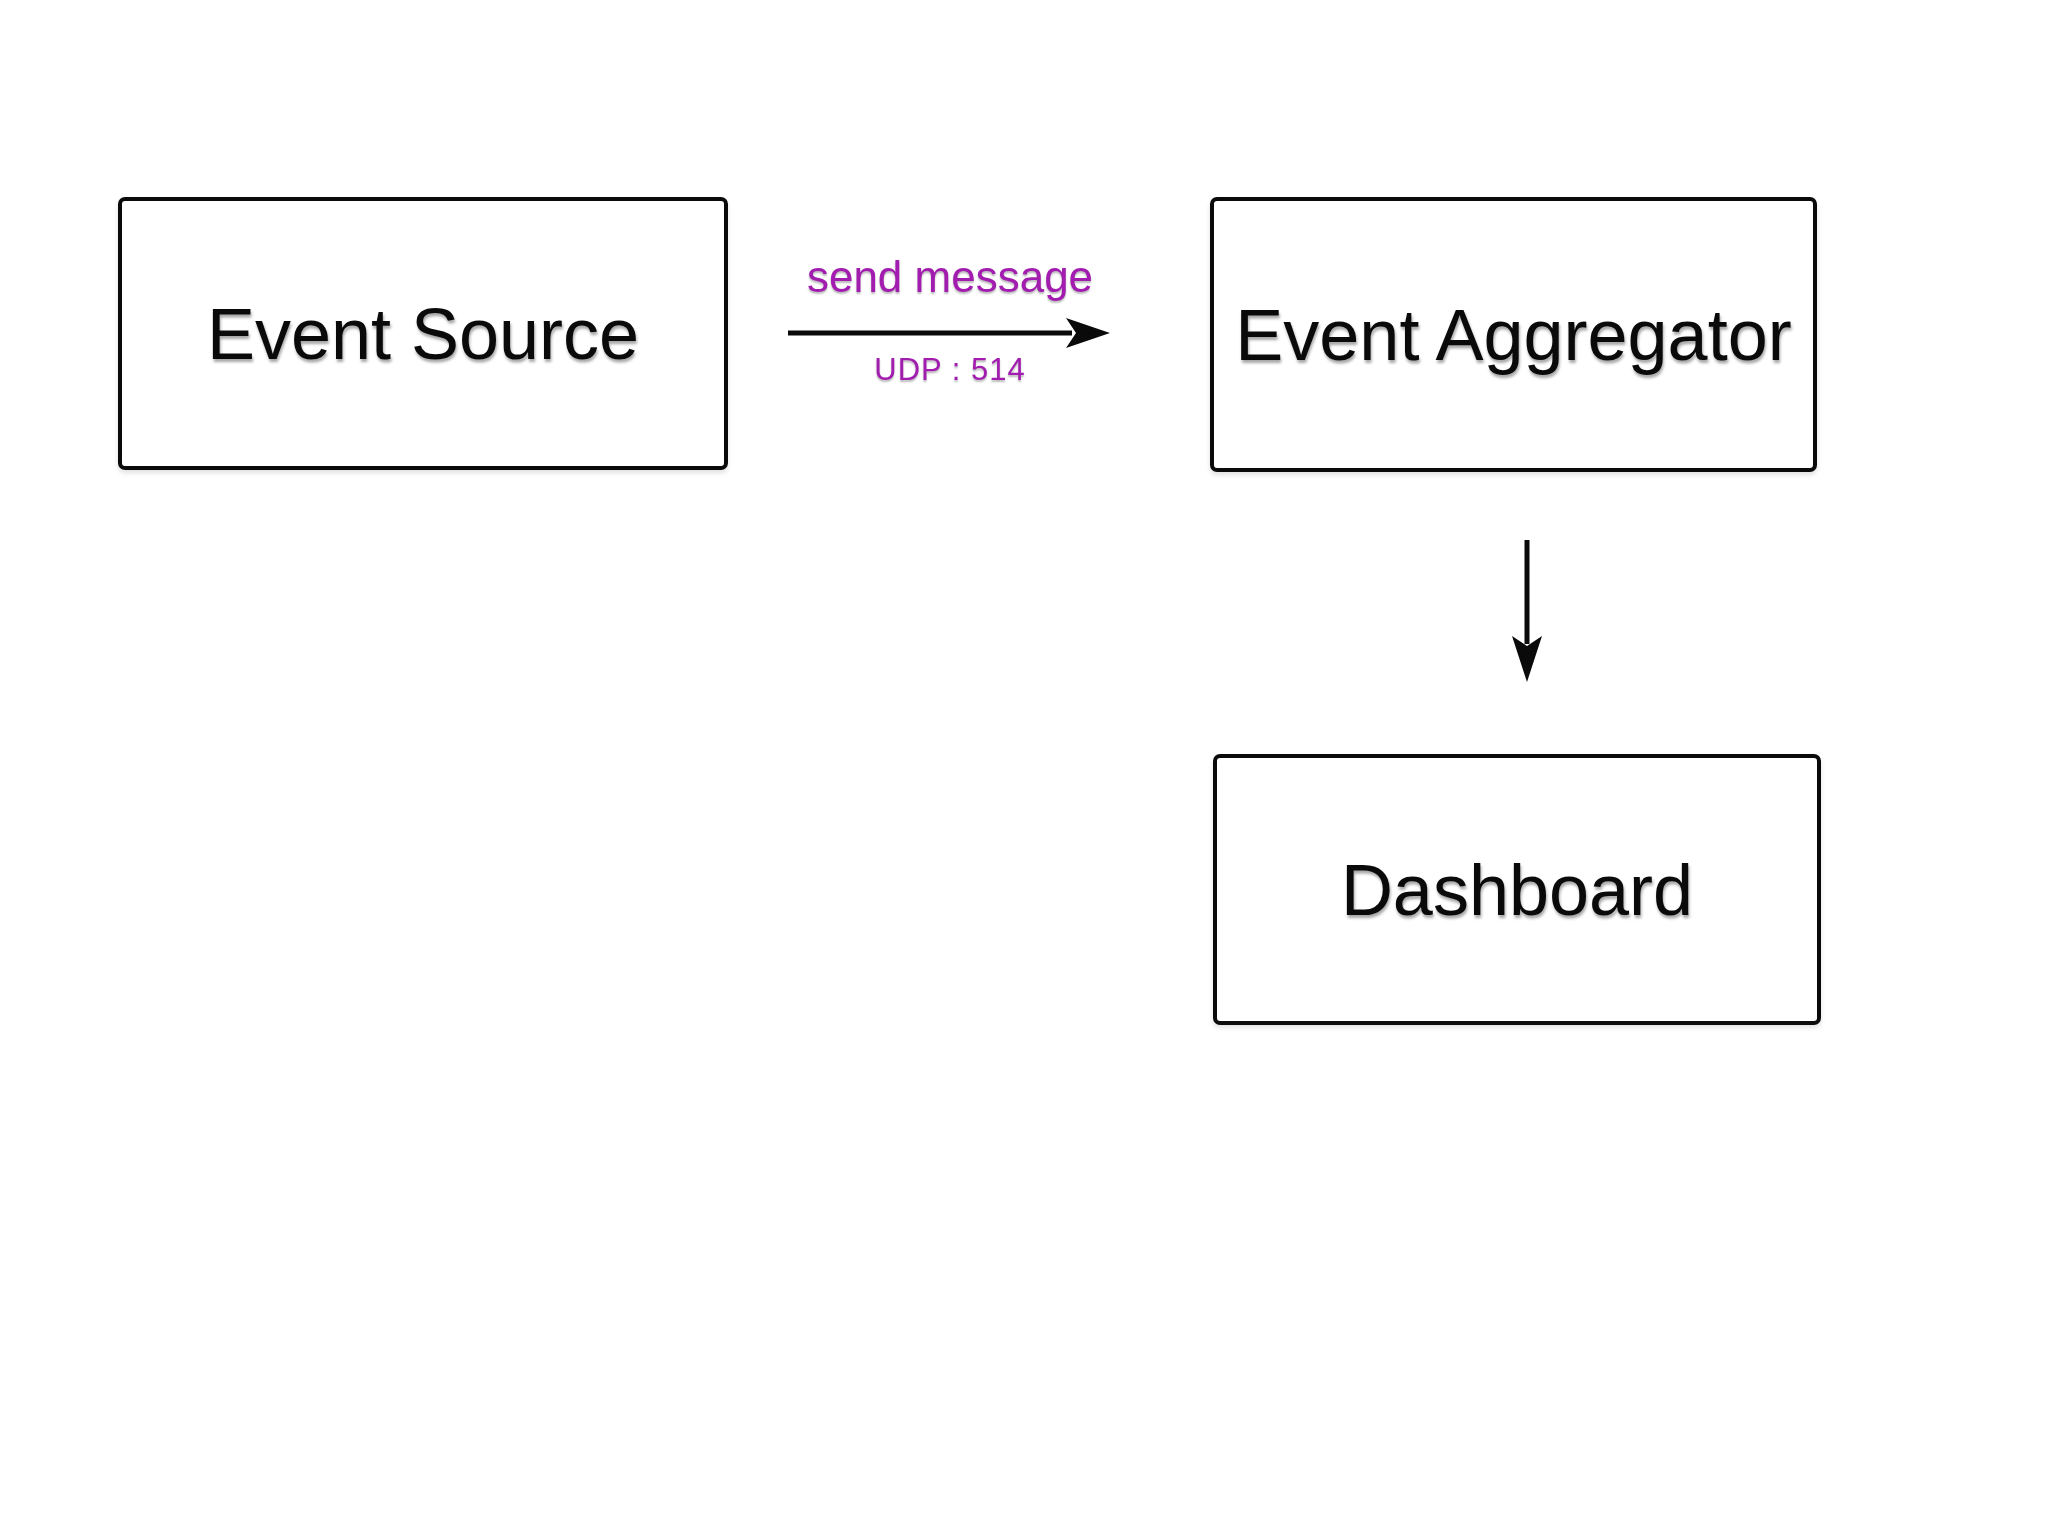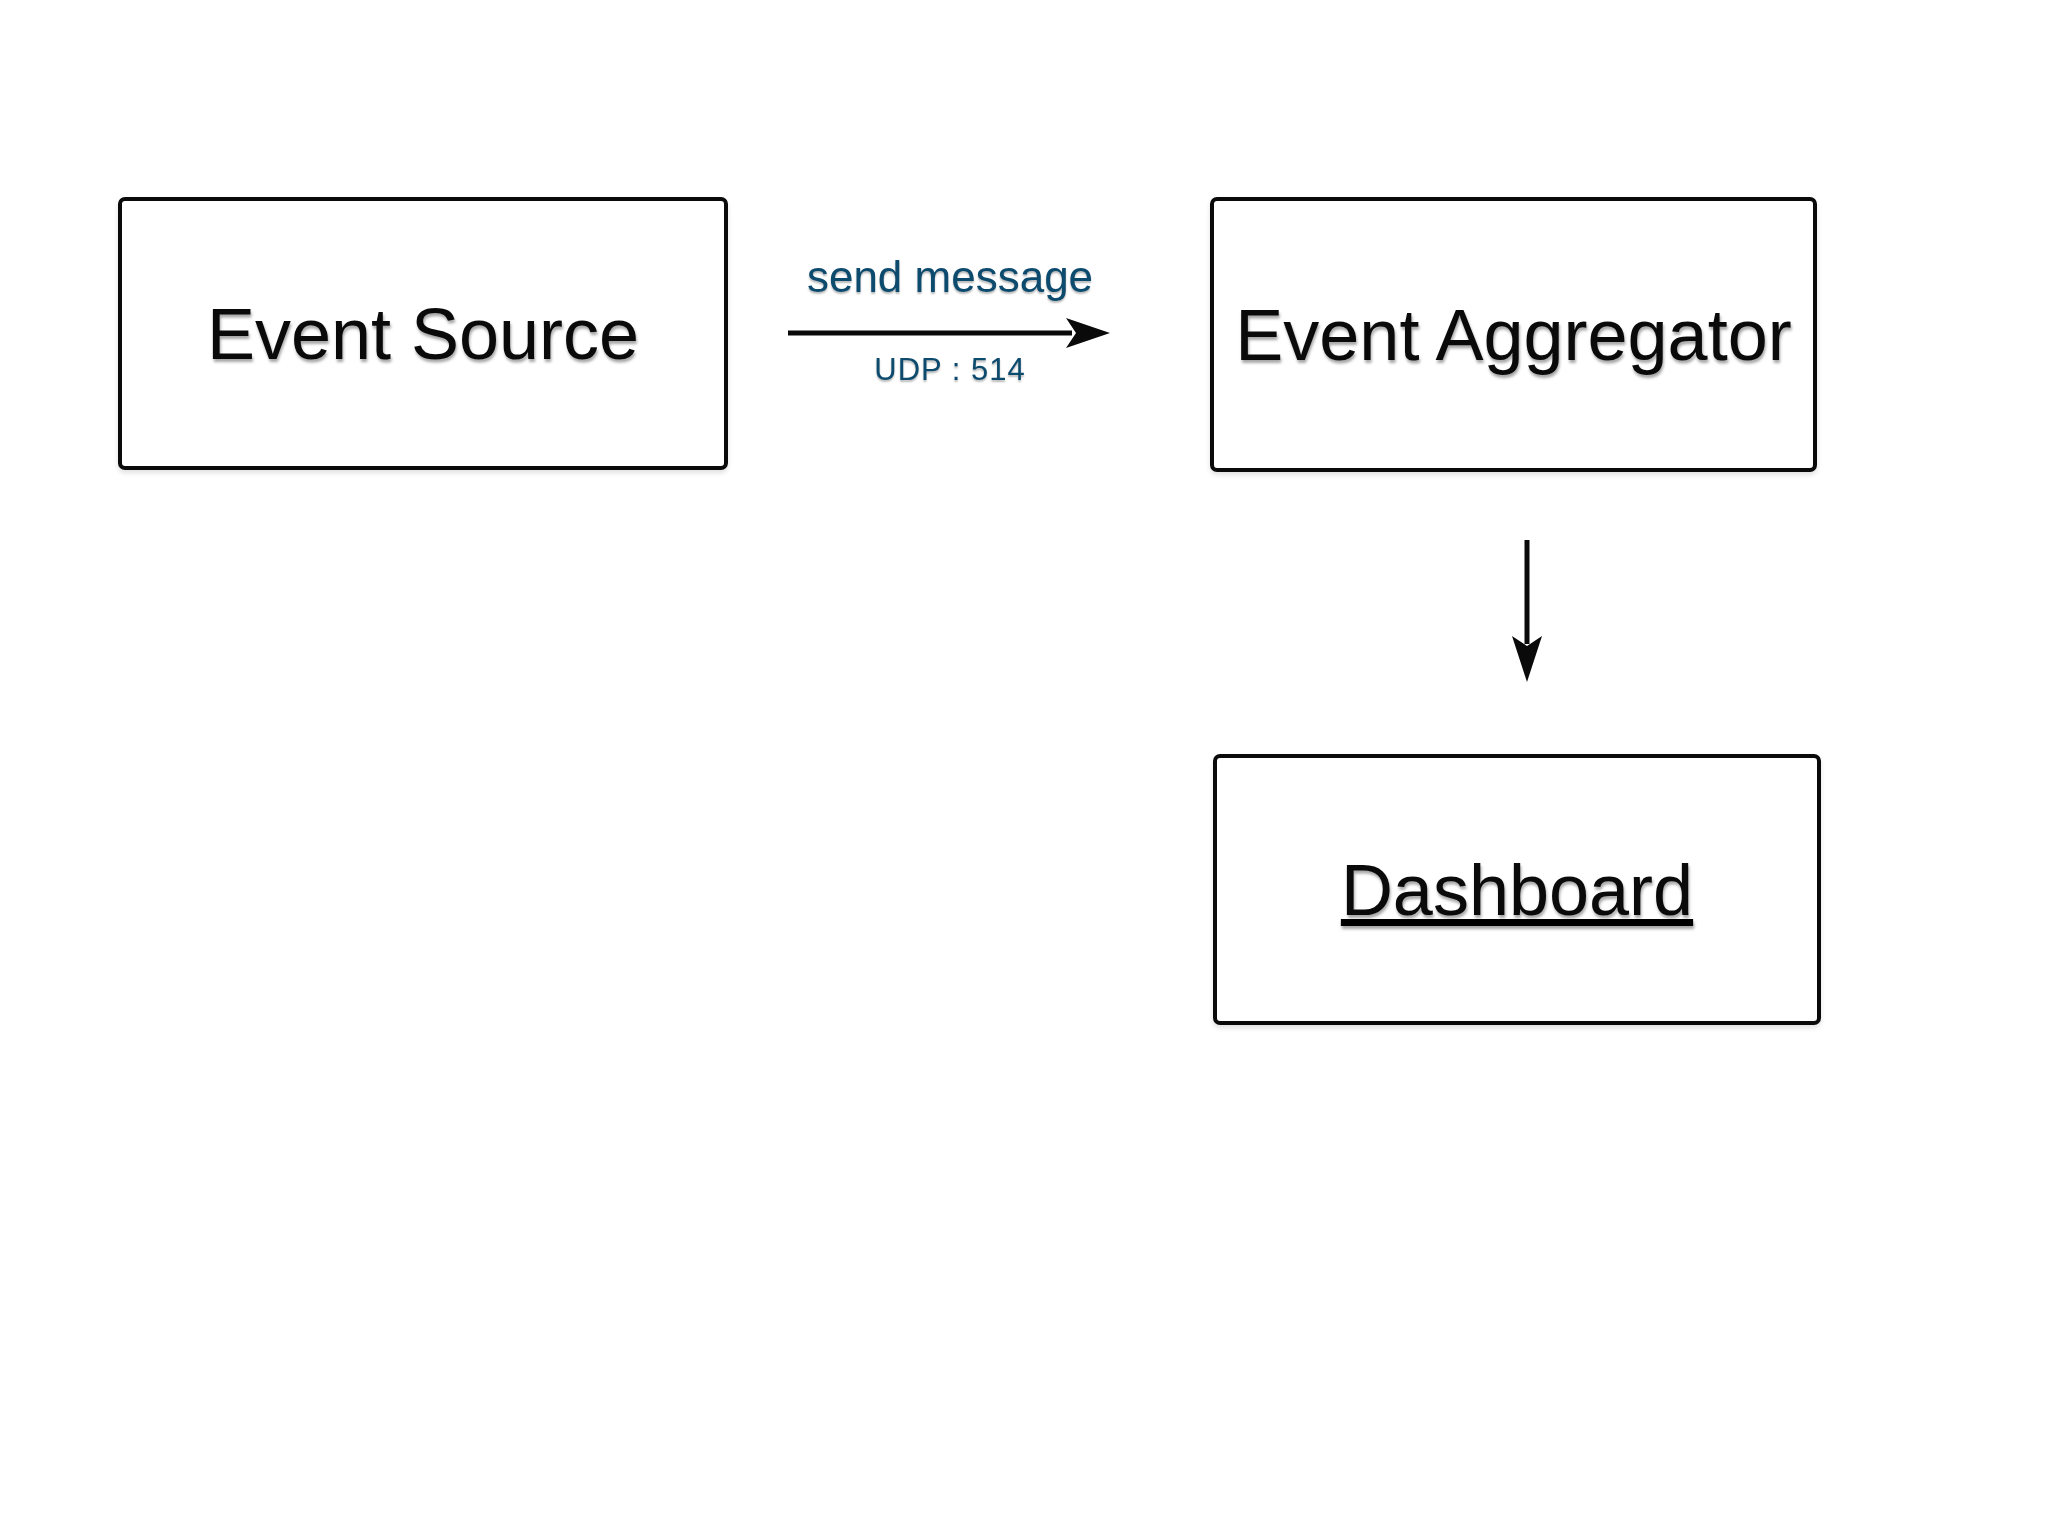--- a/index.html
+++ b/index.html
@@ -29,34 +29,34 @@
   .node-label {
     font-size: 72px;
     font-weight: 400;
     color: #0a0a0a;
     letter-spacing: 0px;
     white-space: nowrap;
     text-shadow: 1px 3px 3px rgba(0,0,0,0.35);
   }
   #node-event-source   { left: 118px; top: 197px; width: 610px; height: 273px; }
   #node-event-aggregator { left: 1210px; top: 197px; width: 607px; height: 275px; }
-  #node-dashboard      { left: 1213px; top: 754px; width: 608px; height: 271px; text-decoration: underline; }
+  #node-dashboard      { left: 1213px; top: 754px; width: 608px; height: 271px; }
 
   .arrow { position: absolute; overflow: visible; }
   #arrow-send-message { left: 780px; top: 315px; width: 340px; height: 36px; }
   #arrow-agg-to-dash  { left: 1509px; top: 538px; width: 36px; height: 150px; }
   .arrow line    { stroke: #0a0a0a; stroke-width: 5; }
   .arrow polygon { fill: #0a0a0a; }
 
   .edge-label {
     position: absolute;
     left: 780px;
     width: 340px;
     text-align: center;
-    color: #0c4a6e;
+    color: #a21caf;
     white-space: nowrap;
     text-shadow: 0 2px 2px rgba(0,0,0,0.28);
   }
   #edge-label-send-message { top: 252px; font-size: 44px; }
   #edge-label-udp-port     { top: 352px; font-size: 31px; letter-spacing: 1px; }
 </style>
 </head>
 <body>
 
 <div class="canvas">

